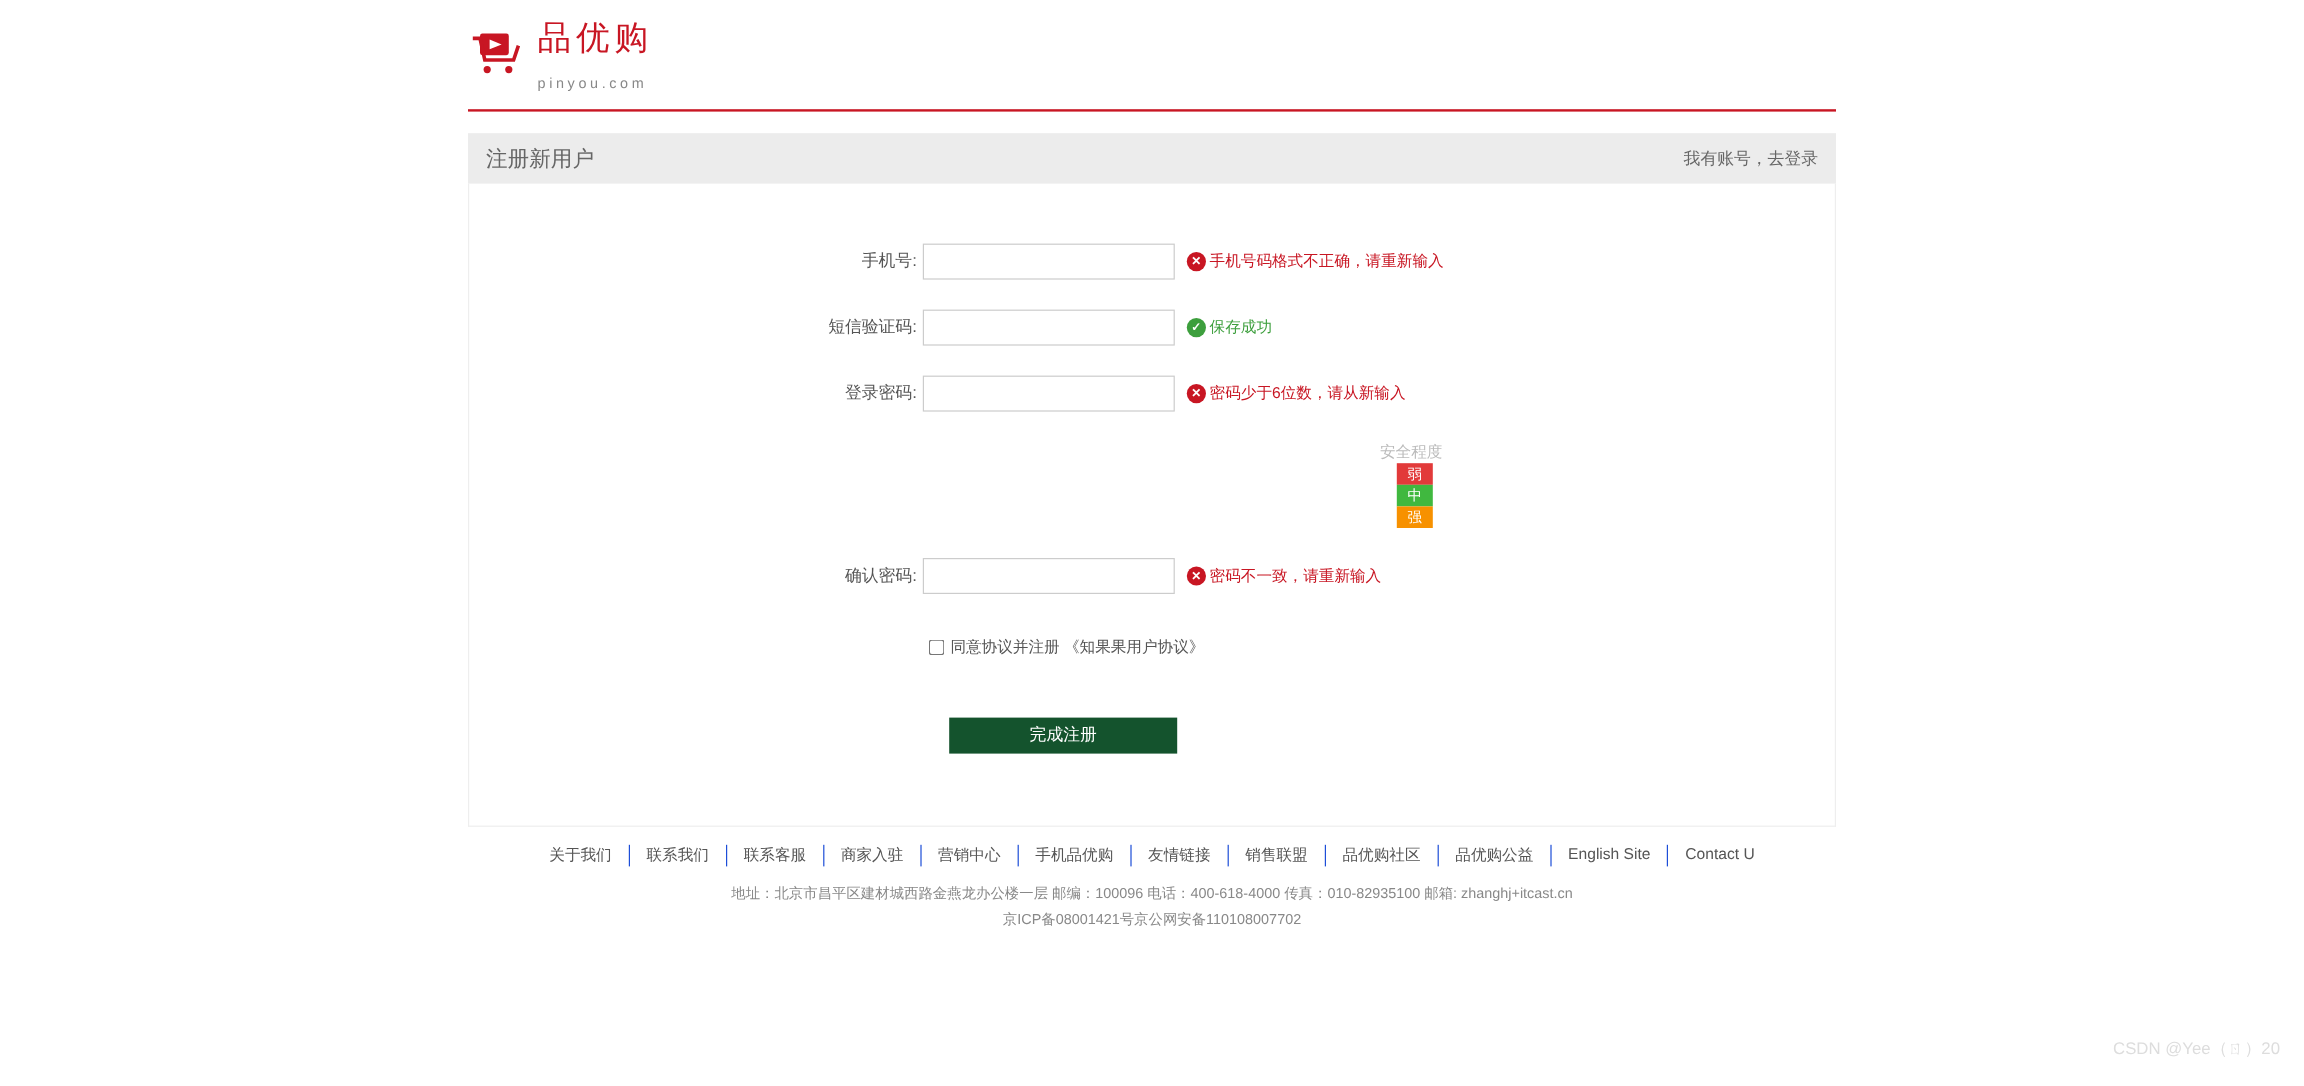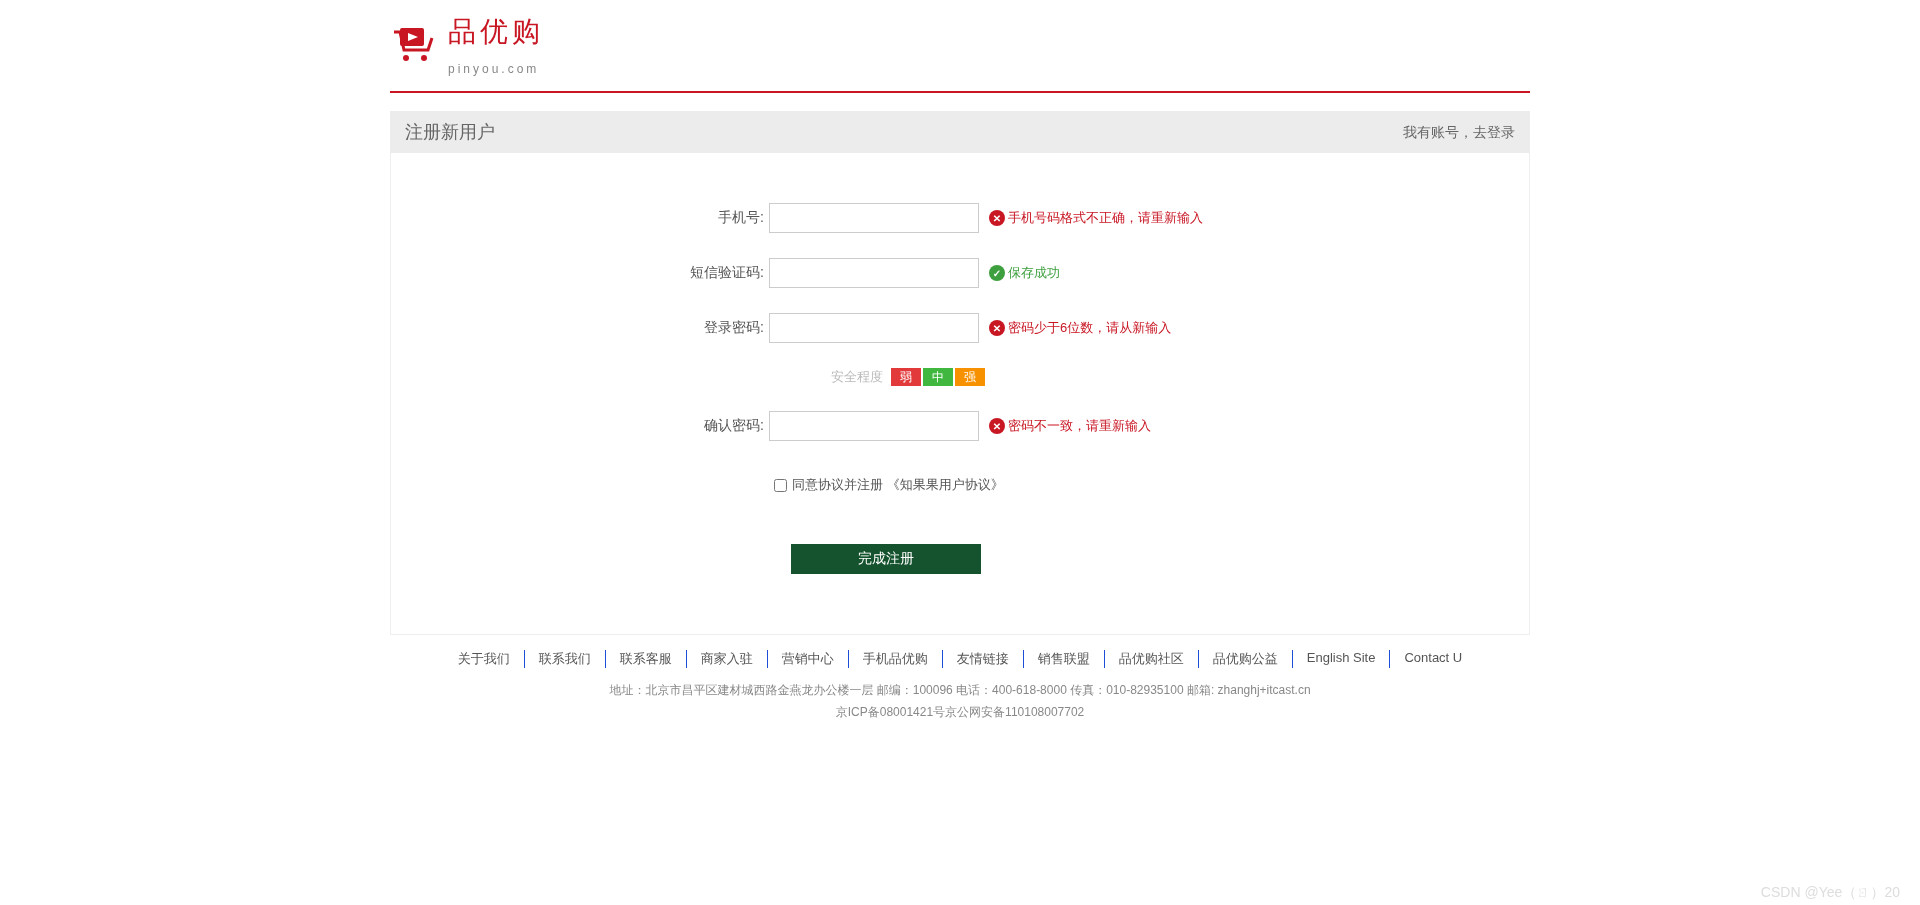--- a/index.html
+++ b/index.html
@@ -133,20 +133,21 @@
       font-weight: bold;
     }
     .msg-success {
       color: #3d9f3d;
     }
     .strength-row {
       display: flex;
       align-items: center;
       margin-bottom: 25px;
       padding-left: 440px;
+      flex-direction: column;
     }
     .strength-label {
       color: #bbb;
       font-size: 13px;
       margin-right: 8px;
     }
     .strength-block {
       width: 30px;
       height: 18px;
       color: #fff;
@@ -209,21 +210,21 @@
     .footer-links a:last-child {
       border-right: none;
     }
     .footer-info {
       color: #888;
       font-size: 12px;
       line-height: 1.8;
     }
     .watermark {
       position: fixed;
-      bottom: 3px;
+      bottom: 22px;
       right: 20px;
       color: #ddd;
       font-size: 14px;
     }
   </style>
 </head>
 <body>
 
 <div class="container">
   <div class="header">
@@ -312,18 +313,18 @@
       <a>商家入驻</a>
       <a>营销中心</a>
       <a>手机品优购</a>
       <a>友情链接</a>
       <a>销售联盟</a>
       <a>品优购社区</a>
       <a>品优购公益</a>
       <a>English Site</a>
       <a>Contact U</a>
     </div>
-    <div class="footer-info">地址：北京市昌平区建材城西路金燕龙办公楼一层 邮编：100096 电话：400-618-8000 传真：010-82935100 邮箱: zhanghj+itcast.cn</div>
+    <div class="footer-info">地址：北京市昌平区建材城西路金燕龙办公楼一层 邮编：100096 电话：400-618-4000 传真：010-82935100 邮箱: zhanghj+itcast.cn</div>
     <div class="footer-info">京ICP备08001421号京公网安备110108007702</div>
   </div>
 </div>
 
 <div class="watermark">CSDN @Yee（ㄖ）20</div>
 
 </body></html>

